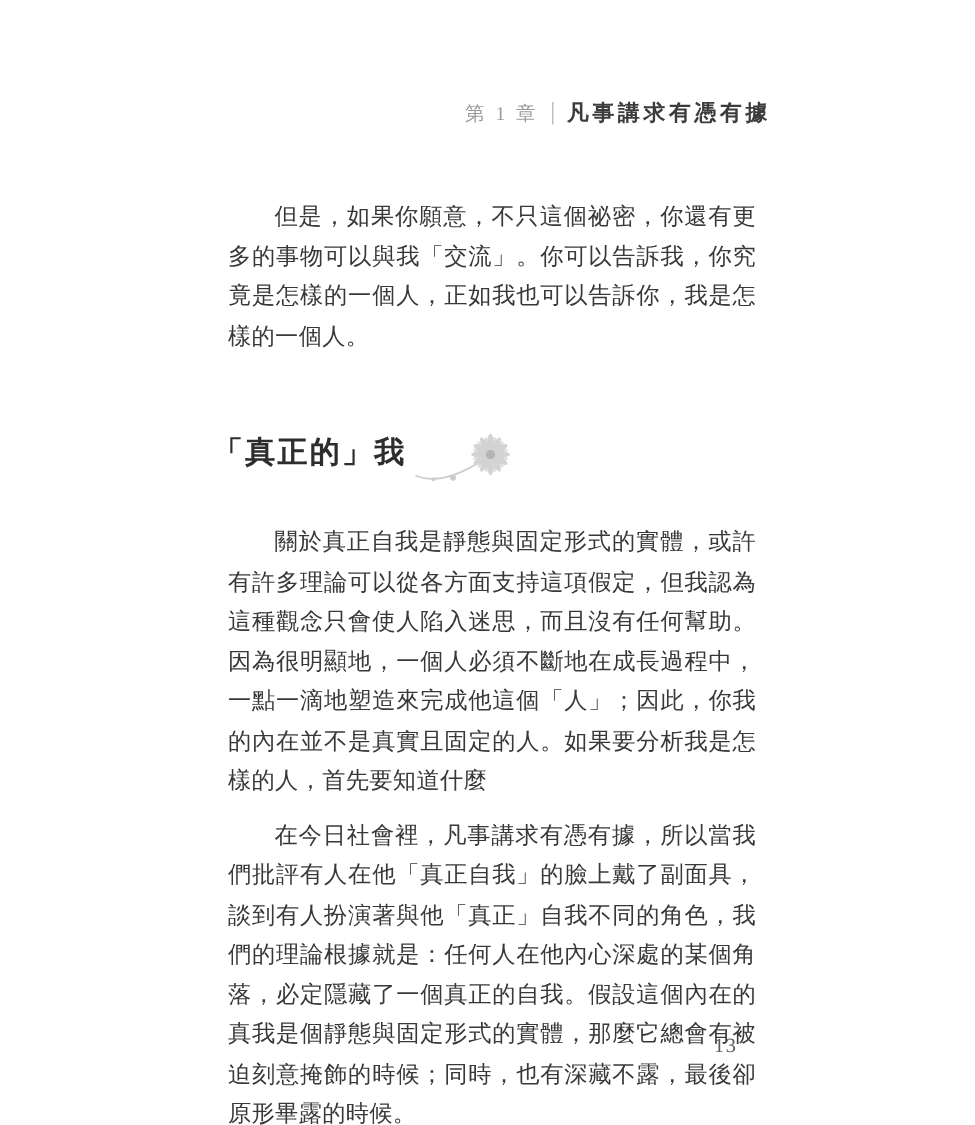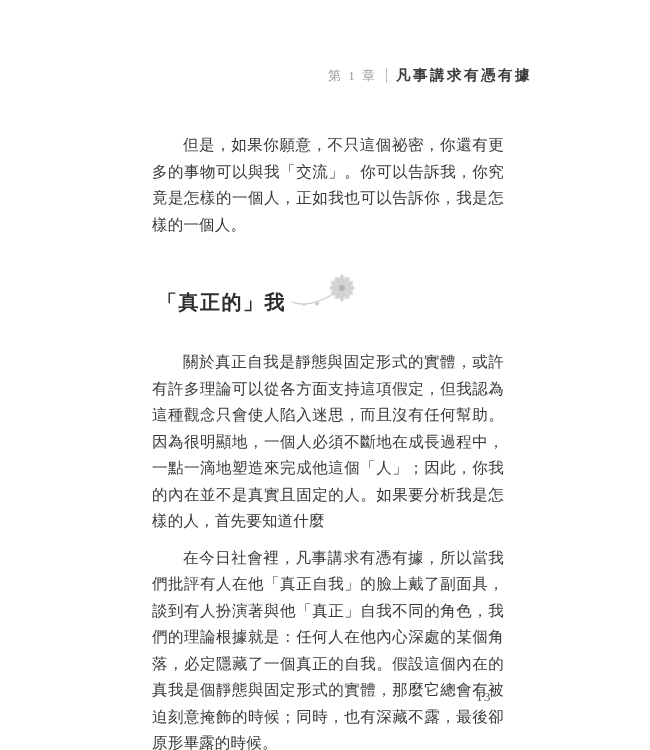--- a/index.html
+++ b/index.html
@@ -9,21 +9,21 @@
     height: 750px;
     background: #ffffff;
     overflow: hidden;
     font-family: "Liberation Serif", "DejaVu Serif", serif;
   }
 
   
   .running-head {
     position: absolute;
     top: 66px;
-    right: 118px;
+    right: 136px;
     display: flex;
     align-items: center;
     gap: 9px;
     white-space: nowrap;
     justify-content: space-between;
   }
   .chapter-num {
     font-size: 13px;
     color: #9b9b9b;
     letter-spacing: 2px;
@@ -52,23 +52,23 @@
     font-size: 15.5px;
     line-height: 26.5px;
     letter-spacing: 0.2px;
     text-align: justify;
     text-indent: 2em;
     color: #383838;
   }
 
   .section-head {
     display: flex;
-    align-items: flex-end;
+    align-items: center;
     height: 30px;
-    margin: 48px 0 33px 15px;
+    margin: 48px 0 33px 0;
   }
   .section-title {
     font-size: 20px;
     font-weight: bold;
     color: #2d2d2d;
     letter-spacing: 1.5px;
     white-space: nowrap;
   }
   .flower-wrap {
     margin-left: 4px;

